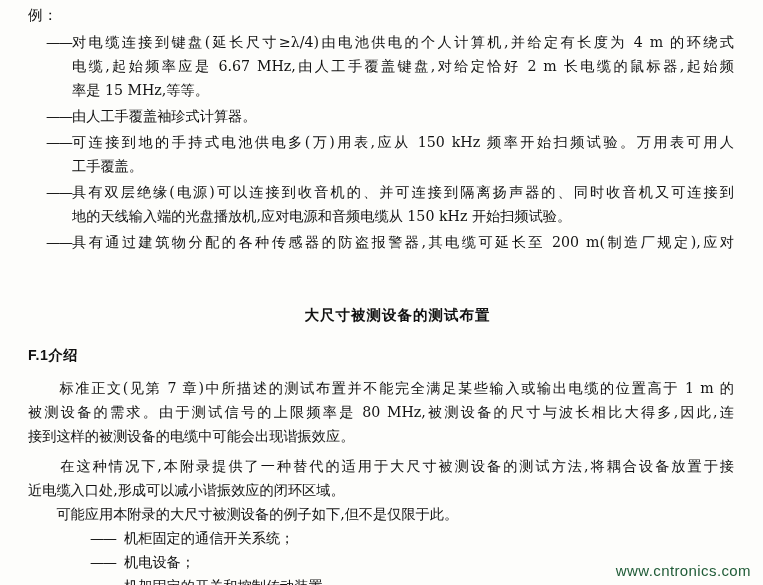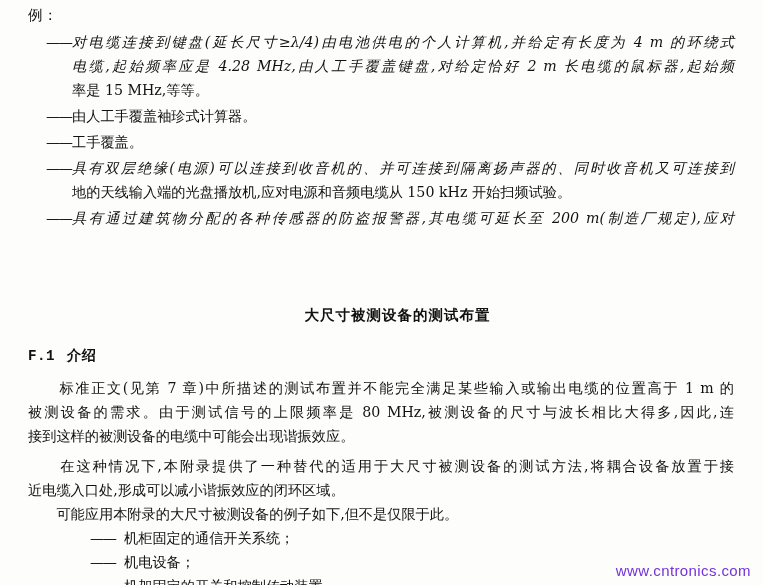--- a/index.html
+++ b/index.html
@@ -57,21 +57,20 @@
     line-height: 24px;
     text-align: justify;
     text-justify: inter-character;
   }
   .bullet-text .l {
     display: block;
   }
   .bullet-text .l.just {
     text-align: justify;
     text-align-last: justify;
-    font-style: italic;
   }
   .section-title {
     position: absolute;
     left: 0;
     right: 0;
     top: 306px;
     text-align: center;
     font-size: 14.5px;
     font-weight: bold;
     letter-spacing: 1px;
@@ -79,22 +78,21 @@
   }
   .sub-head {
     position: absolute;
     left: 28px;
     top: 346px;
     font-size: 14.2px;
     font-weight: bold;
     letter-spacing: 0.5px;
   }
   .sub-head .num {
-    margin-right: 12px;
-    font-family: Liberation Mono, monospace;
+    font-family: Liberation Sans, sans-serif;
   }
   .para {
     position: absolute;
     left: 28px;
     width: 706px;
     font-size: 14.2px;
     line-height: 24px;
     text-align: justify;
   }
   .para .l {
@@ -132,53 +130,54 @@
   }
   .small-item .stext {
     flex: 1 1 auto;
   }
   .watermark {
     position: absolute;
     right: 12px;
     bottom: 6px;
     font-family: "Liberation Sans", sans-serif;
     font-size: 15px;
-    color: #6d28d9;
+    color: #14532d;
     letter-spacing: 0.4px;
     opacity: 0.95;
   }
 </style>
 </head>
 <body>
 
 <div class="page">
 
   <div class="example-label">例：</div>
 
   <div class="bullet-list">
 
     <div class="bullet-item">
       <span class="dash">——</span>
       <span class="bullet-text">
         <span class="l just">对电缆连接到键盘(延长尺寸≥λ/4)由电池供电的个人计算机,并给定有长度为 4 m 的环绕式</span>
-        <span class="l just">电缆,起始频率应是 4.28 MHz,由人工手覆盖键盘,对给定恰好 2 m 长电缆的鼠标器,起始频</span>
+        <span class="l just">电缆,起始频率应是 6.67 MHz,由人工手覆盖键盘,对给定恰好 2 m 长电缆的鼠标器,起始频</span>
         <span class="l">率是 15 MHz,等等。</span>
       </span>
     </div>
 
     <div class="bullet-item">
       <span class="dash">——</span>
       <span class="bullet-text">
         <span class="l">由人工手覆盖袖珍式计算器。</span>
       </span>
     </div>
 
     <div class="bullet-item">
       <span class="dash">——</span>
       <span class="bullet-text">
+        <span class="l just">可连接到地的手持式电池供电多(万)用表,应从 150 kHz 频率开始扫频试验。万用表可用人</span>
         <span class="l">工手覆盖。</span>
       </span>
     </div>
 
     <div class="bullet-item">
       <span class="dash">——</span>
       <span class="bullet-text">
         <span class="l just">具有双层绝缘(电源)可以连接到收音机的、并可连接到隔离扬声器的、同时收音机又可连接到</span>
         <span class="l">地的天线输入端的光盘播放机,应对电源和音频电缆从 150 kHz 开始扫频试验。</span>
       </span>

